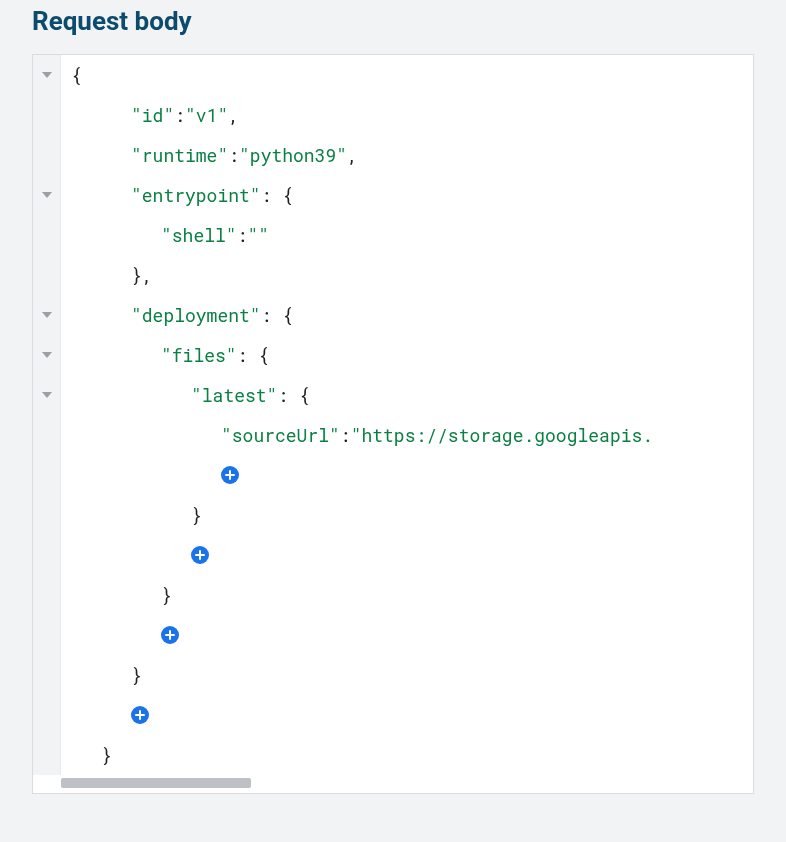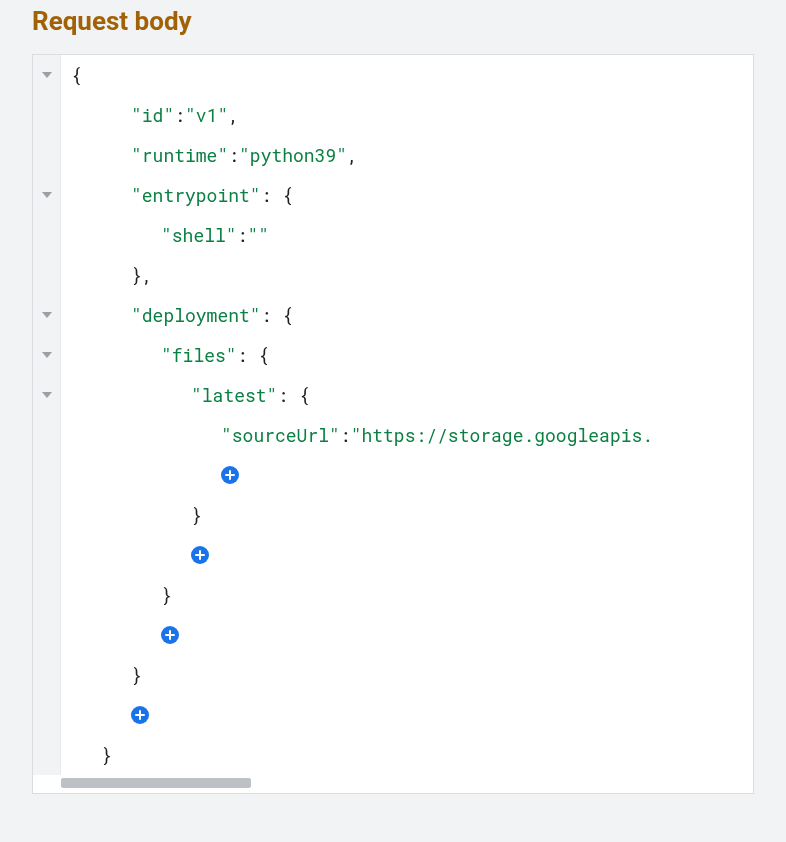--- a/index.html
+++ b/index.html
@@ -12,21 +12,21 @@
     background: #f1f3f4;
     padding: 0;
     width: 786px;
   }
   .container {
     padding: 0 32px 20px 32px;
   }
   .heading {
     font-size: 26px;
     font-weight: 700;
-    color: #a16207;
+    color: #0c4a6e;
     margin-bottom: 18px;
     padding-top: 6px;
   }
   .editor-wrapper {
     border: 1px solid #dadce0;
     background: #fff;
     overflow-x: auto;
     overflow-y: hidden;
     position: relative;
   }

